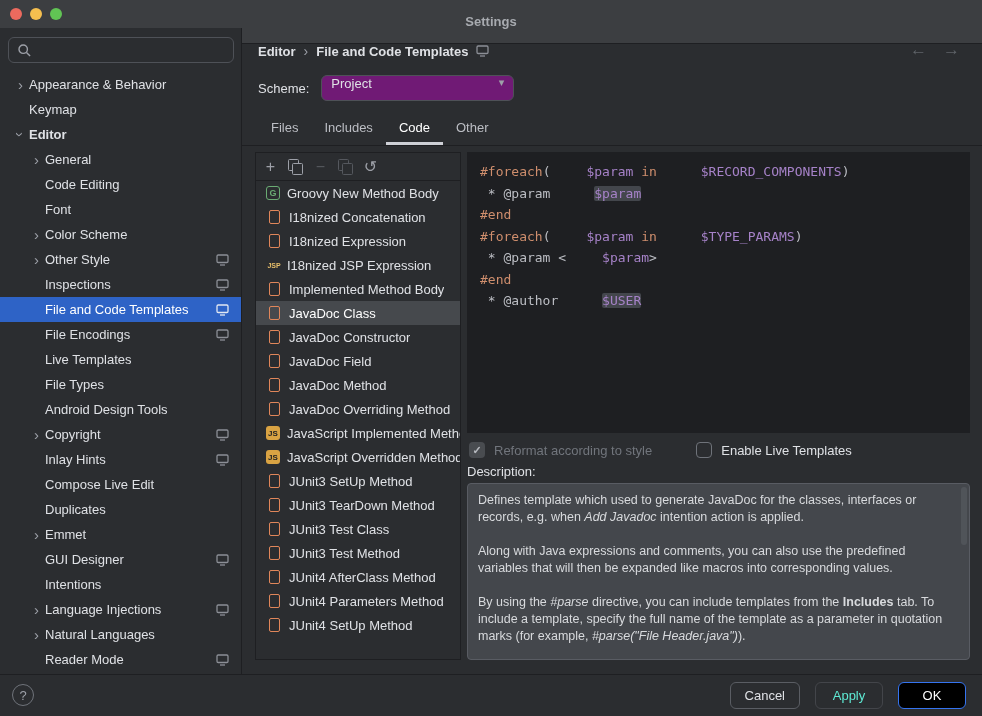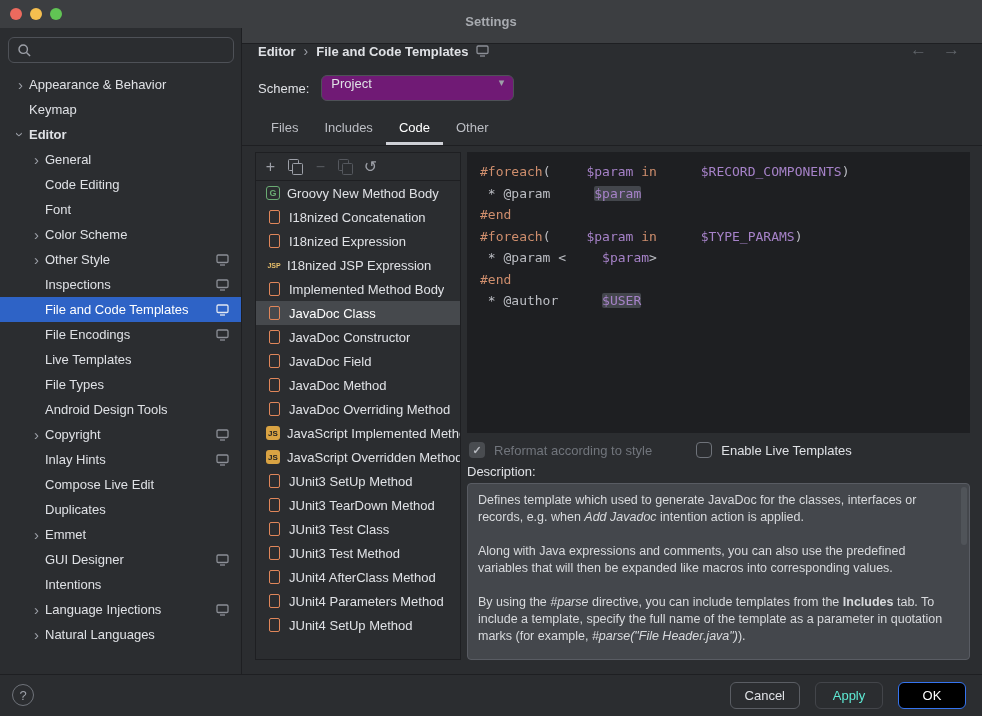--- a/index.html
+++ b/index.html
@@ -258,20 +258,30 @@
             <svg width="13" height="12" viewBox="0 0 13 12">
               <rect x="1" y="1" width="11" height="7.5" rx="1.2" fill="none" stroke="currentColor" stroke-width="1.3"></rect>
               <path d="M4 11h5" stroke="currentColor" stroke-width="1.3"></path>
             </svg>
           </span>
         </div>
         <div class="tree-row child">
           <span class="chev">›</span>
           <span class="tree-label">Natural Languages</span>
         </div>
+        <div class="tree-row child">
+          <span class="chev"></span>
+          <span class="tree-label">Reader Mode</span>
+          <span class="badge-icon">
+            <svg width="13" height="12" viewBox="0 0 13 12">
+              <rect x="1" y="1" width="11" height="7.5" rx="1.2" fill="none" stroke="currentColor" stroke-width="1.3"></rect>
+              <path d="M4 11h5" stroke="currentColor" stroke-width="1.3"></path>
+            </svg>
+          </span>
+        </div>
       </div>
   </div>
 
   <div class="main">
 
     <div class="breadcrumb">
       <span class="crumb">Editor</span>
       <span class="crumb-sep">›</span>
       <span class="crumb">File and Code Templates</span>
       <span class="badge-icon crumb-badge">

